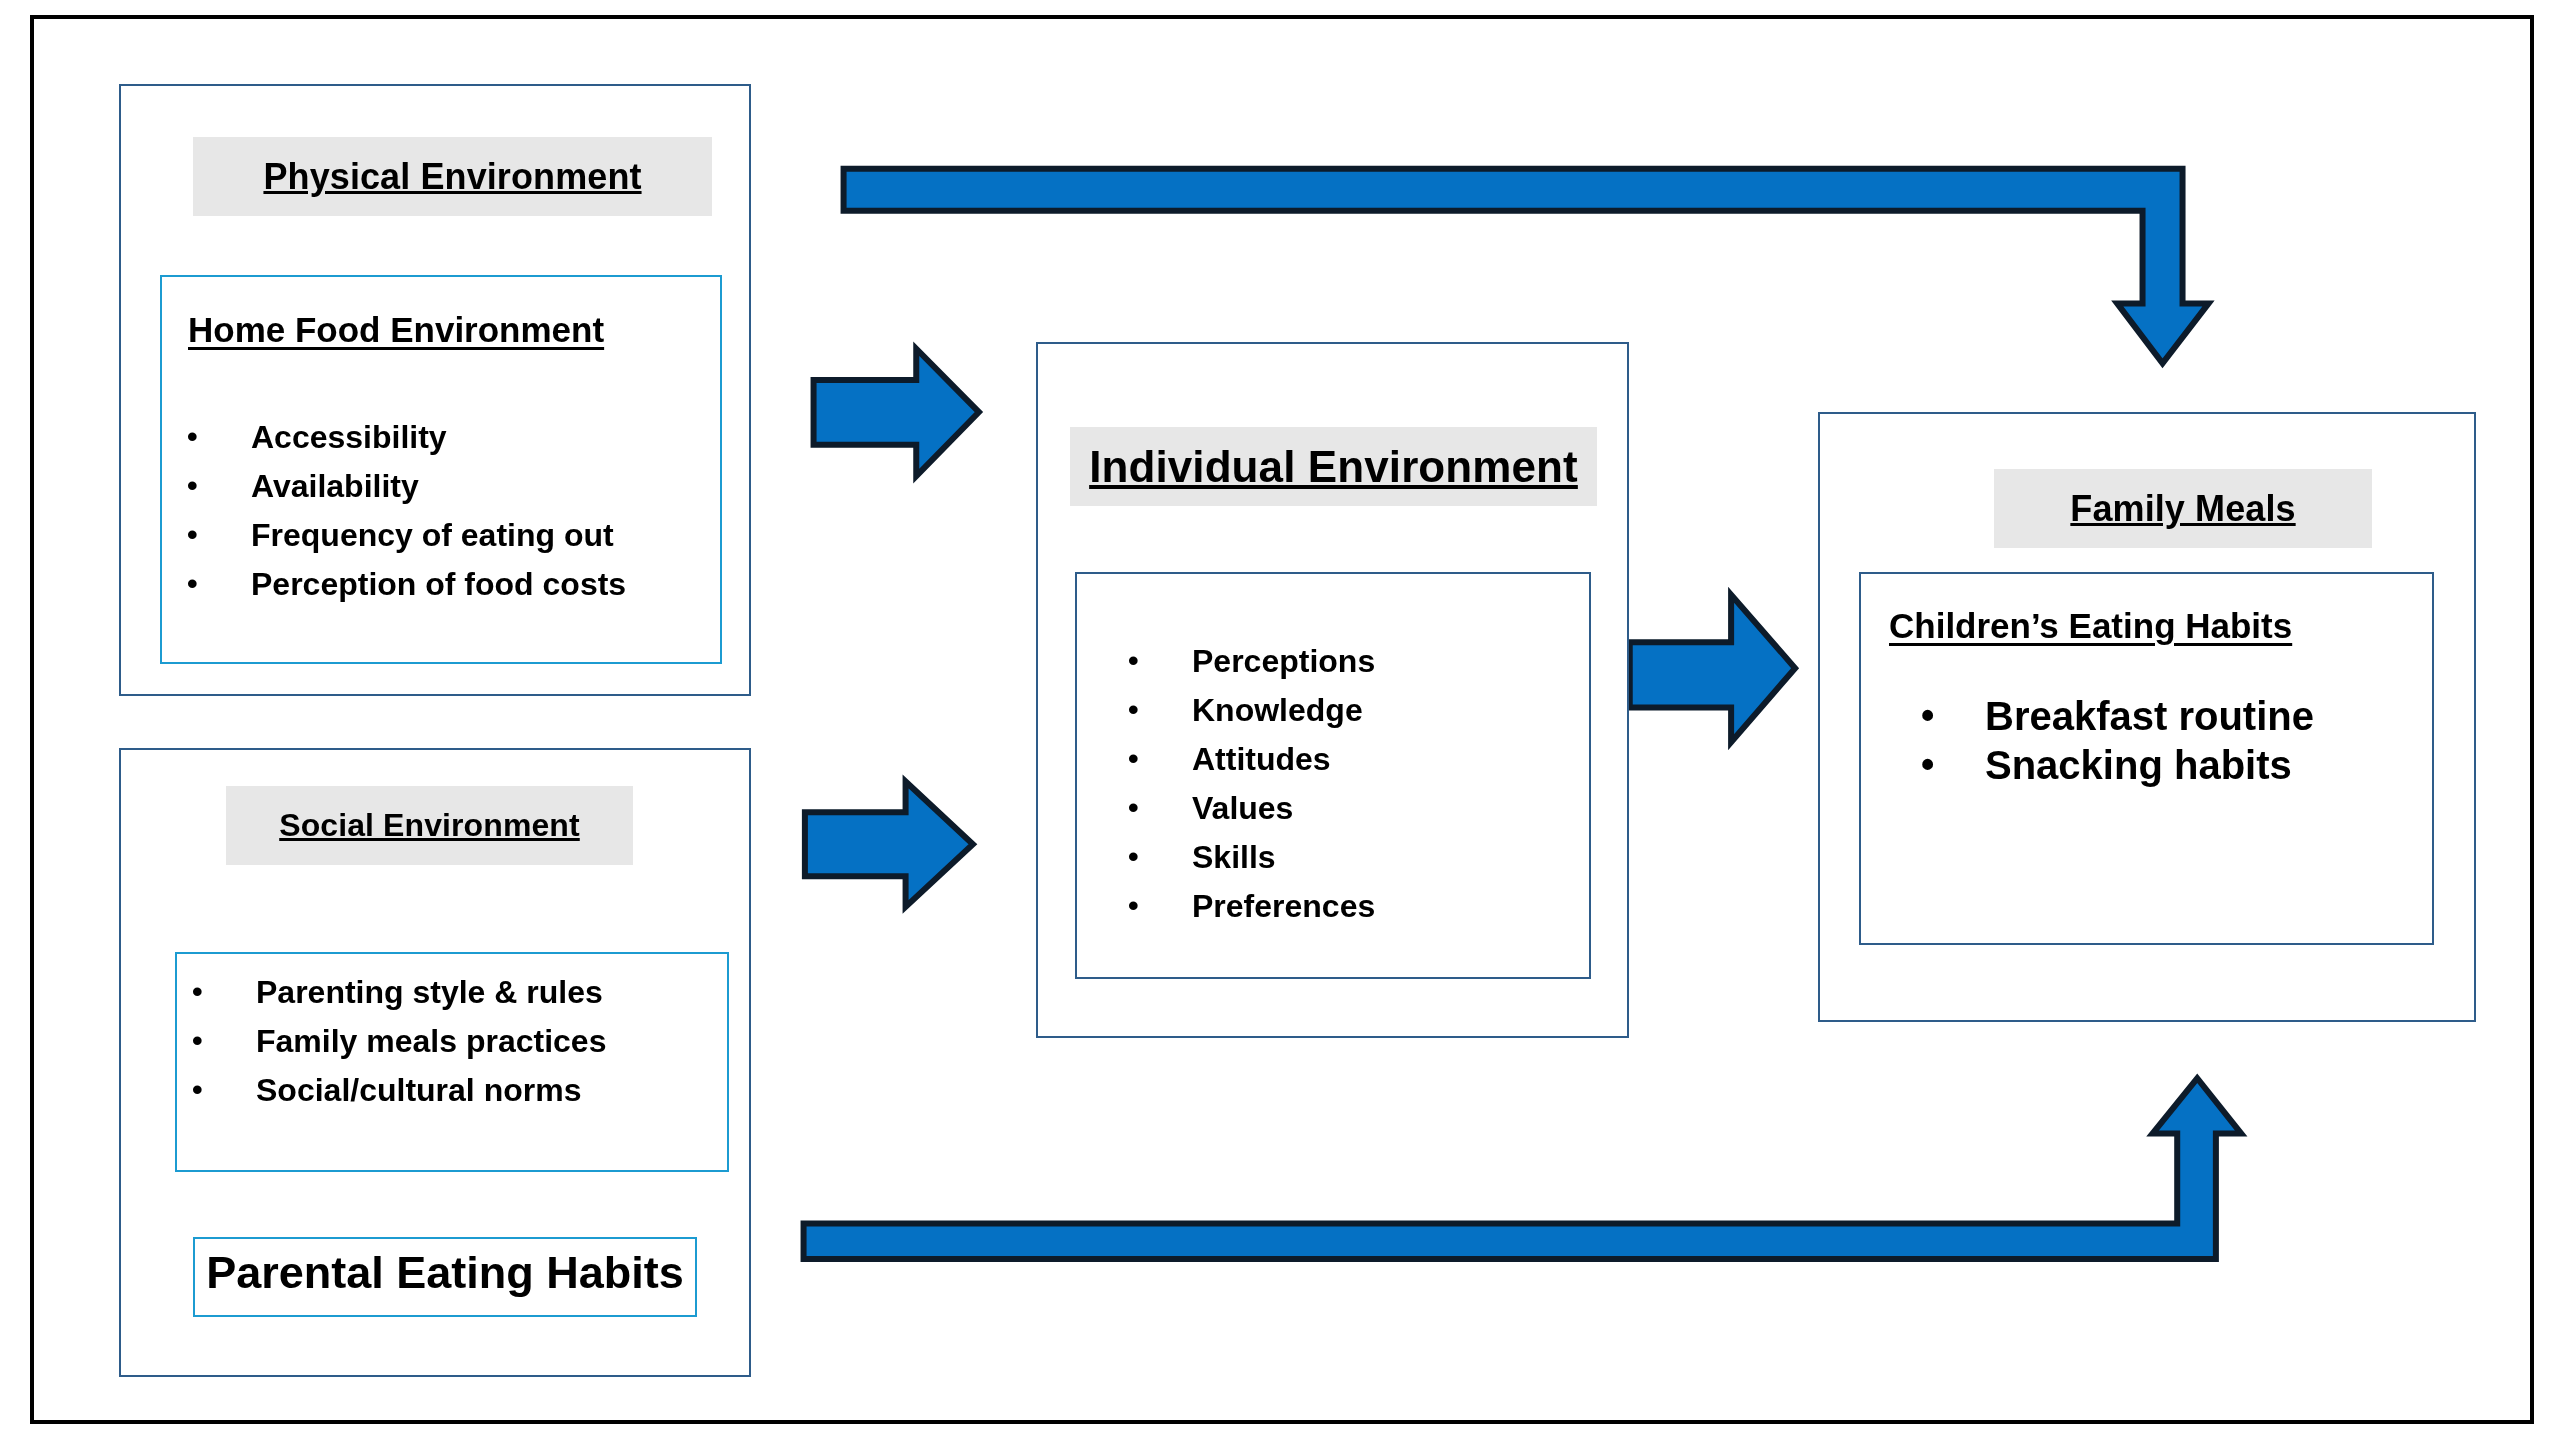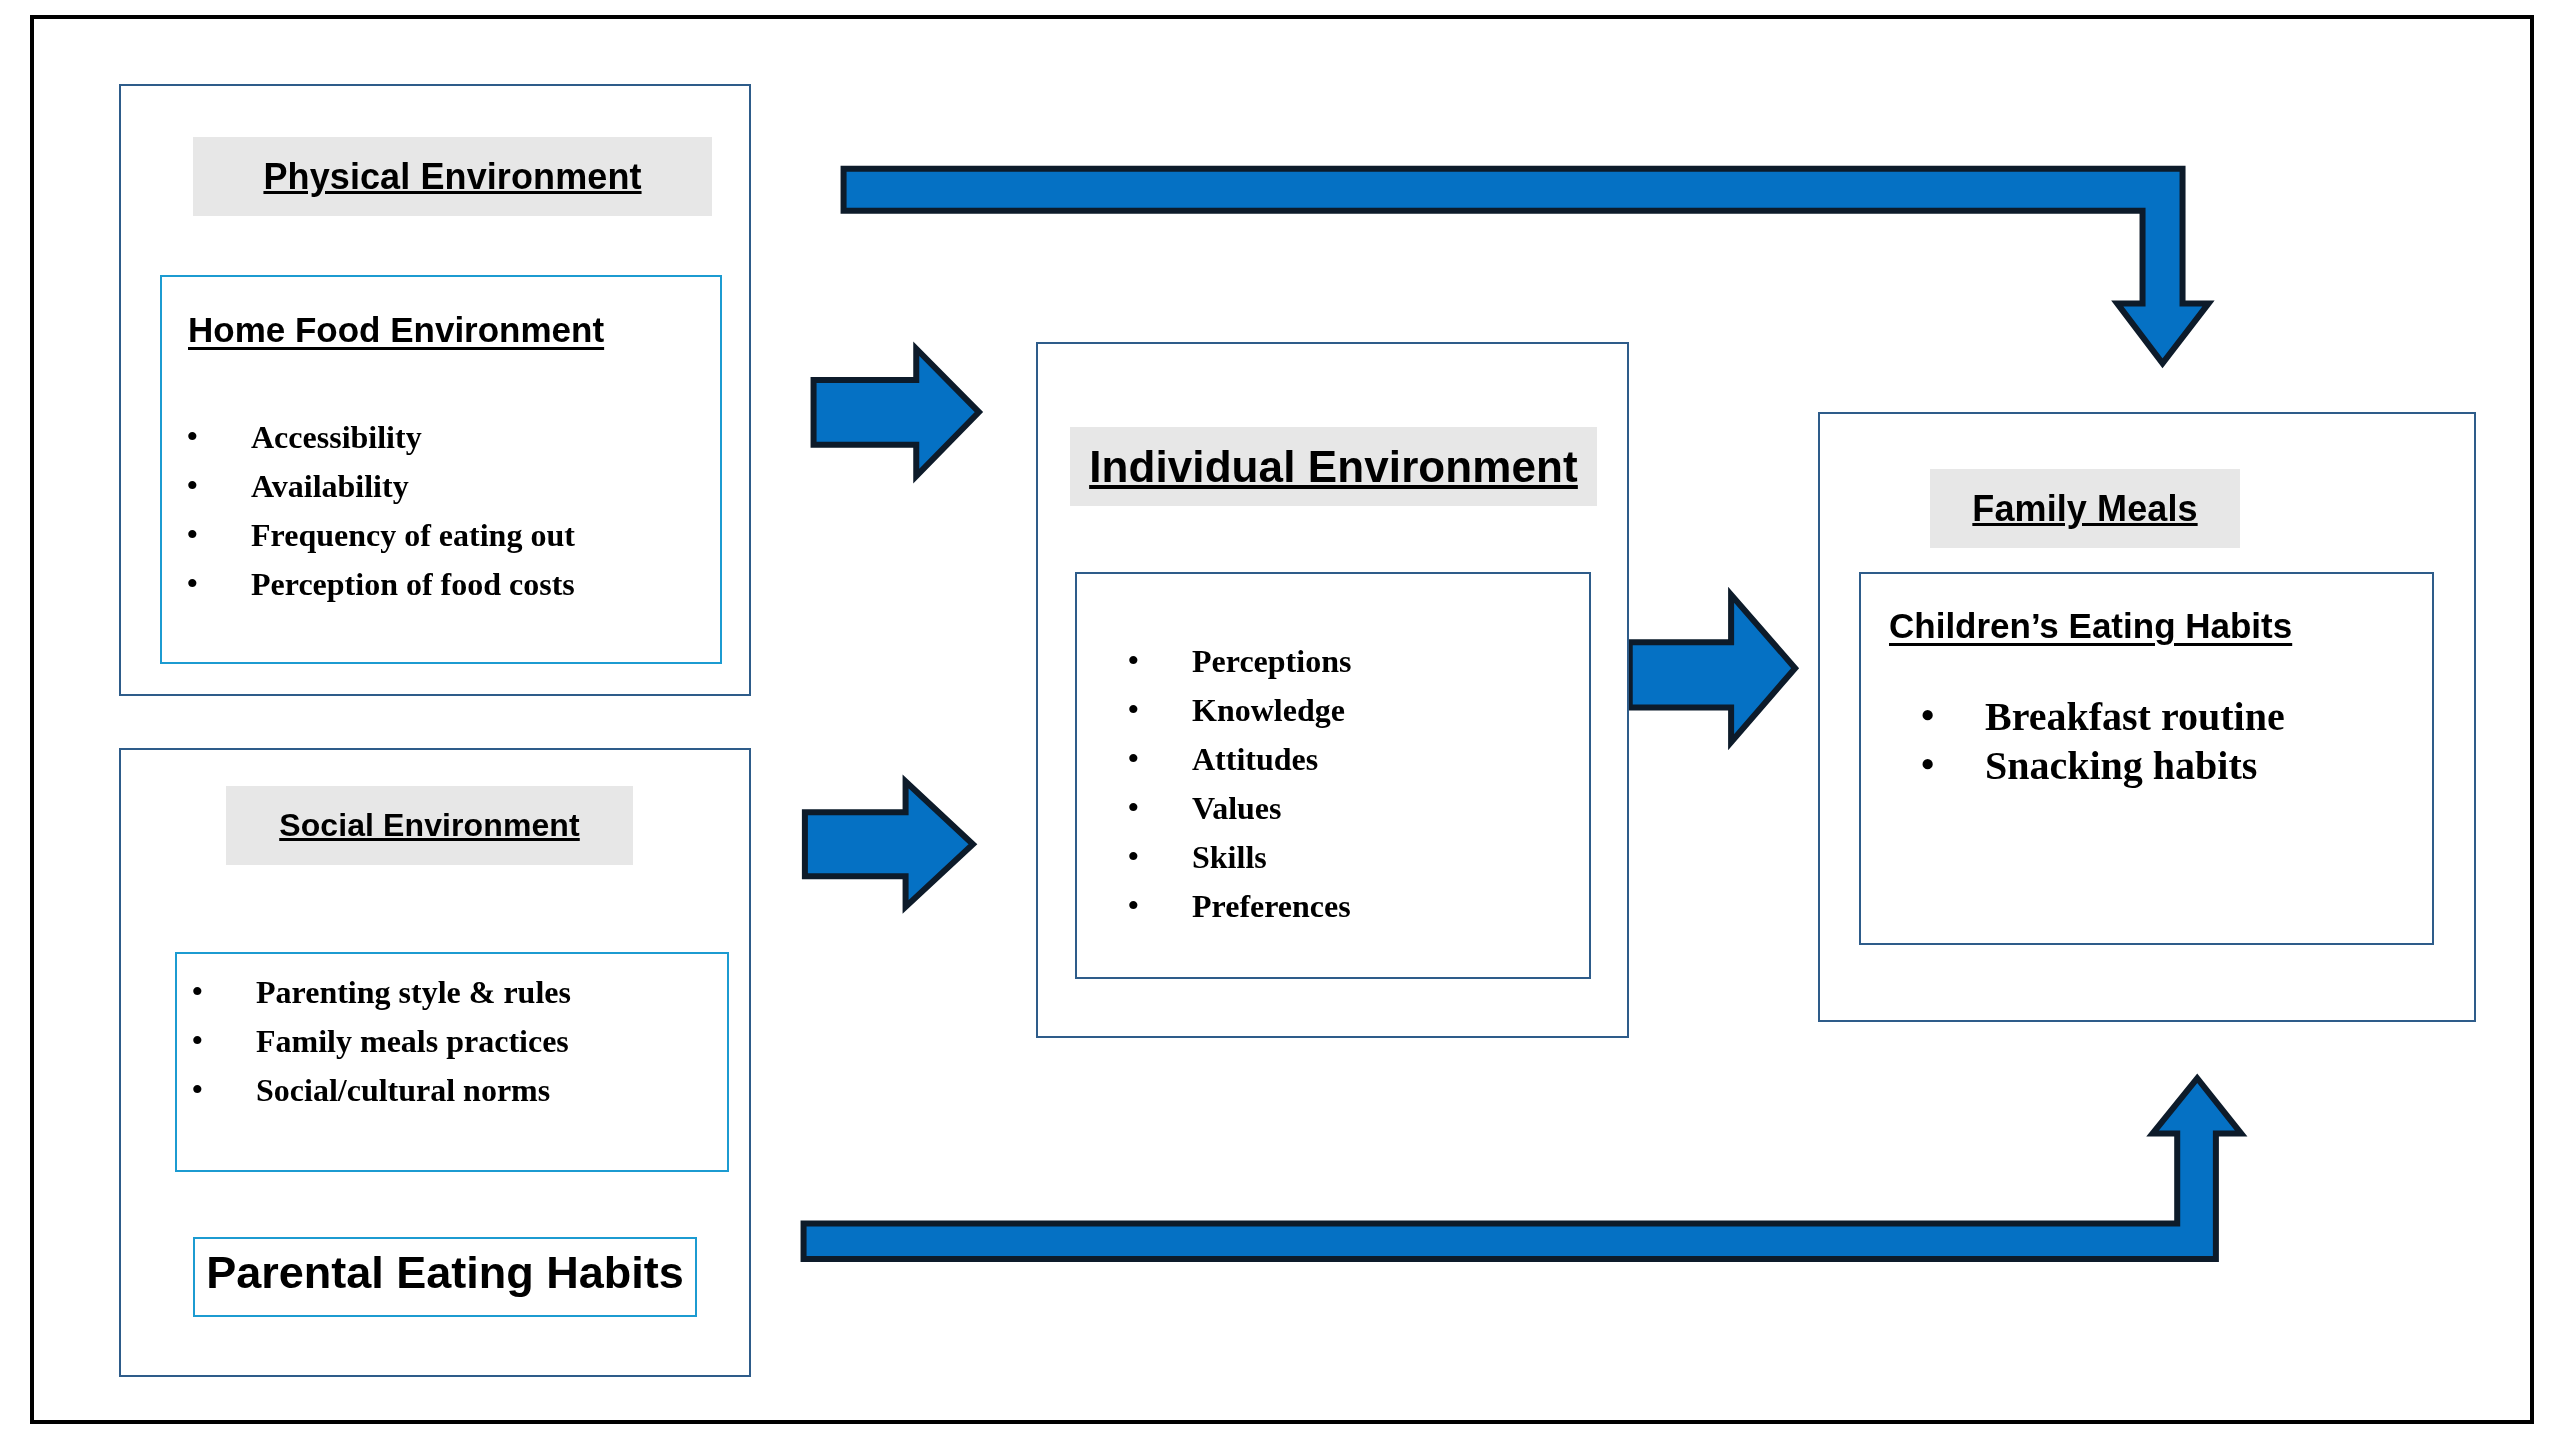--- a/index.html
+++ b/index.html
@@ -64,21 +64,20 @@
     text-decoration:underline;
     text-underline-offset:4.7px;
     text-decoration-thickness:3.3px;
     white-space:nowrap;
   }
   ul.bullets{
     position:absolute;
     margin:0;
     padding:0;
     list-style:none;
-    font-family:Liberation Serif, serif;
   }
   ul.bullets li{
     position:relative;
     color:#000;
     font-weight:bold;
     white-space:nowrap;
     padding-left:64px;
   }
   ul.bullets li::before{
     content:"\2022";
@@ -207,21 +206,21 @@
     <li>Perceptions</li>
     <li>Knowledge</li>
     <li>Attitudes</li>
     <li>Values</li>
     <li>Skills</li>
     <li>Preferences</li>
   </ul>
 
   <div class="panel" style="left:1818px; top:412px; width:658px; height:610px;"></div>
 
-  <div class="hdr" style="left:1930px; top:469px; width:310px; height:79px; font-size:36px;">
+  <div class="hdr" style="left:1994px; top:469px; width:378px; height:79px; font-size:36px;">
     <span>Family Meals</span>
   </div>
 
   <div class="inner-box" style="left:1859px; top:572px; width:575px; height:373px;"></div>
 
   <div class="sub-title" style="left:1889px; top:606px; font-size:35px;">Children’s Eating Habits</div>
 
   <ul class="bullets" style="left:1921px; top:692px; font-size:40px; line-height:49px;">
     <li>Breakfast routine</li>
     <li>Snacking habits</li>

